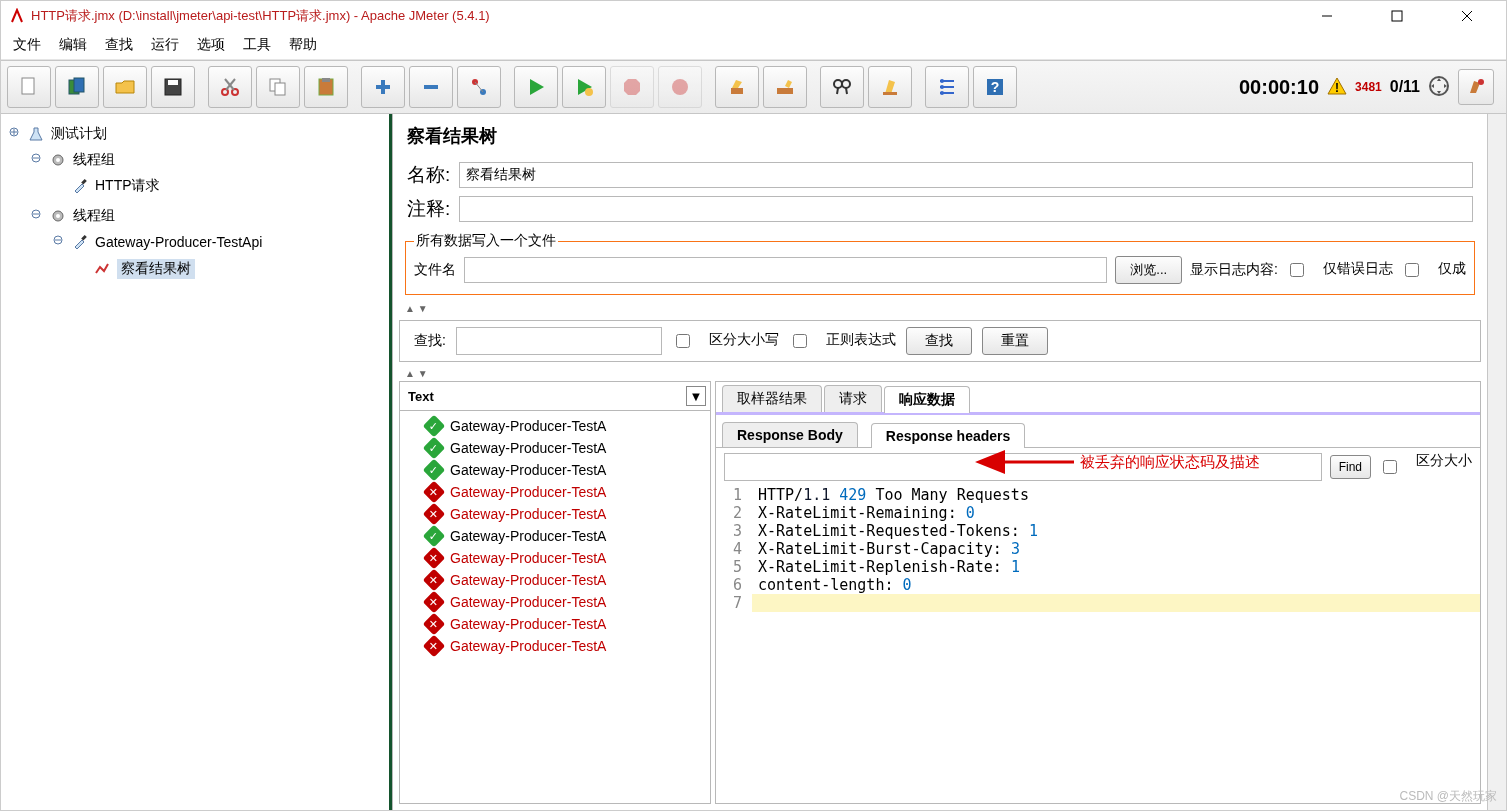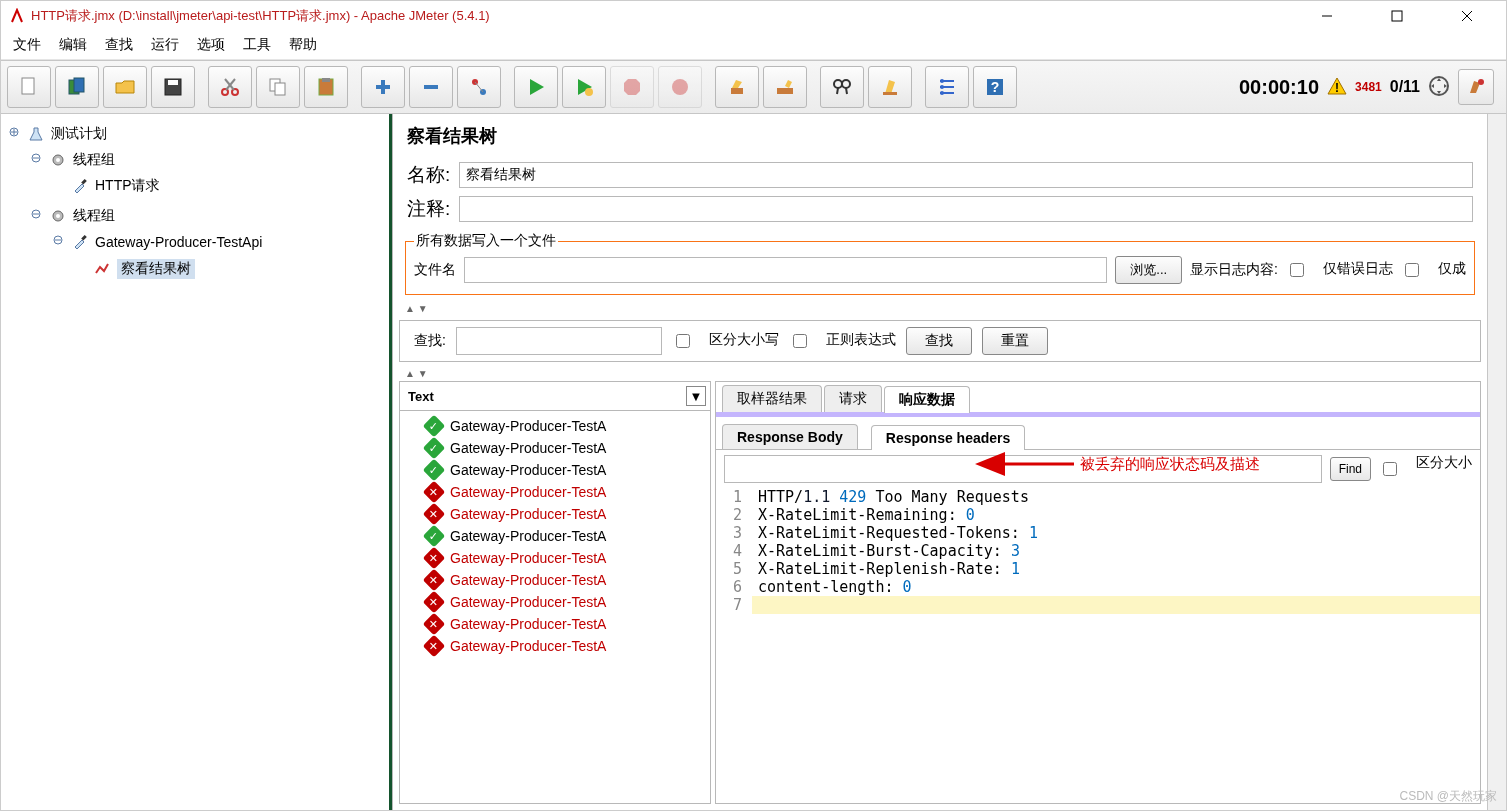--- a/index.html
+++ b/index.html
@@ -57,21 +57,21 @@
   .dropdown{height:28px;border-bottom:1px solid #b8b8b8;display:flex;align-items:center;justify-content:space-between;padding:0 4px 0 8px;font-weight:bold;}
   .dropdown .arrow{border:1px solid #888;width:18px;height:18px;display:flex;align-items:center;justify-content:center;}
   .result-list{flex:1;overflow:auto;padding:4px 2px;}
   .result-row{display:flex;align-items:center;gap:8px;padding:3px 6px 3px 24px;font-size:14px;cursor:default;}
   .result-row.ok .ric{color:#fff;background:#2aa63a;}
   .result-row.err{color:#c00000;}
   .result-row.err .ric{color:#fff;background:#c00000;}
   .ric{width:16px;height:16px;border-radius:3px;display:flex;align-items:center;justify-content:center;font-size:11px;flex-shrink:0;transform:rotate(45deg);}
   .ric span{transform:rotate(-45deg);}
   .response-pane{flex:1;display:flex;flex-direction:column;border:1px solid #b8b8b8;min-height:0;min-width:0;}
-  .tabs{display:flex;height:30px;align-items:flex-end;border-bottom:5px solid #c4b5fd;padding-left:6px;gap:2px;}
+  .tabs{display:flex;height:30px;align-items:flex-end;border-bottom:3px solid #c4b5fd;padding-left:6px;gap:2px;}
   .tab{padding:4px 14px;border:1px solid #b8b8b8;border-bottom:none;background:#eee;border-radius:4px 4px 0 0;font-size:14px;cursor:default;}
   .tab.active{background:#fff;font-weight:bold;position:relative;top:1px;}
   .subtabs{display:flex;height:30px;align-items:flex-end;border-bottom:1px solid #b8b8b8;padding-left:6px;gap:13px;margin-top:2px;}
   .resp-top{display:flex;align-items:center;gap:8px;padding:4px 8px;position:relative;}
   .resp-top input{flex:1;height:24px;border:1px solid #b8b8b8;}
   .annotation{position:absolute;color:#d80000;font-size:15px;left:280px;top:4px;display:flex;align-items:center;gap:4px;pointer-events:none;}
   .annotation svg{overflow:visible;}
   .code-area{flex:1;overflow:auto;font-family:Consolas,monospace;font-size:15px;}
   .code-line{display:flex;}
   .gutter{width:26px;text-align:right;padding-right:10px;color:#888;background:#fff;border-right:0;}

